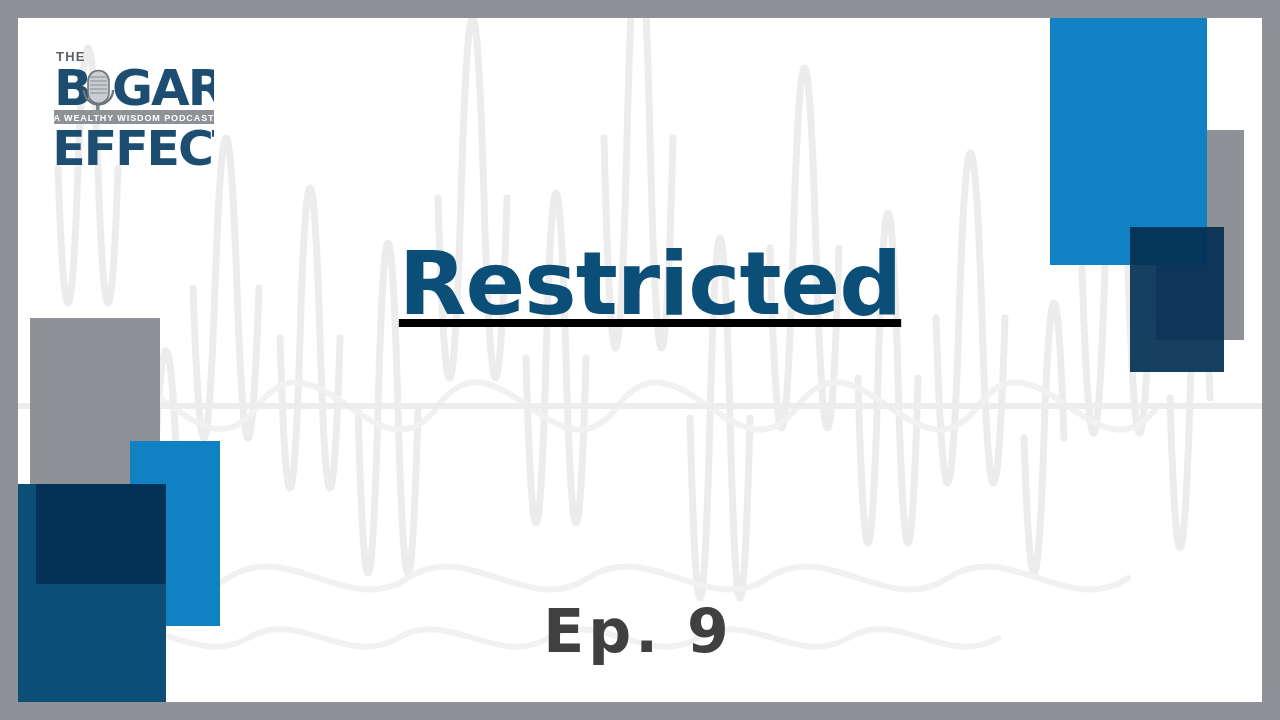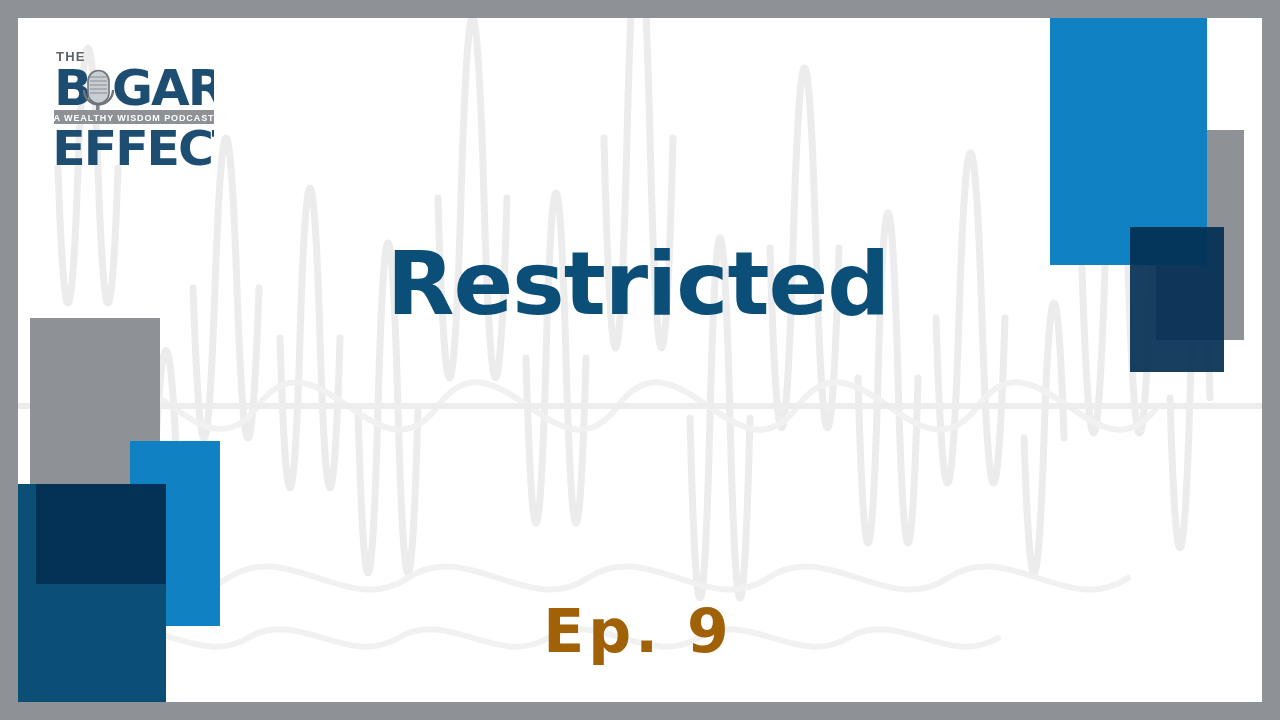--- a/index.html
+++ b/index.html
@@ -89,24 +89,25 @@
     position: absolute;
     left: 16px;
     top: 12px;
     width: 180px;
     height: 140px;
   }
 
   
   #title-wrap {
     position: absolute;
-    left: 200px;
+    left: 212px;
     top: 215px;
     width: 840px;
     text-align: center;
+    text-decoration: underline;
   }
   .title-line {
     font-family: "DejaVu Sans", sans-serif;
     font-weight: bold;
     font-size: 88px;
     line-height: 102px;
     letter-spacing: -1px;
     color: #0b4e77;
     white-space: nowrap;
   }
@@ -114,21 +115,21 @@
   #episode {
     position: absolute;
     left: 200px;
     top: 578px;
     width: 840px;
     text-align: center;
     font-family: "DejaVu Sans", sans-serif;
     font-weight: bold;
     font-size: 60px;
     letter-spacing: 4px;
-    color: #a16207;
+    color: #404040;
   }
 </style>
 </head>
 <body>
 
 <div id="cover">
 
   <div id="canvas">
 
     <svg id="waveform" viewBox="0 0 1244 684" preserveAspectRatio="none" aria-hidden="true">

